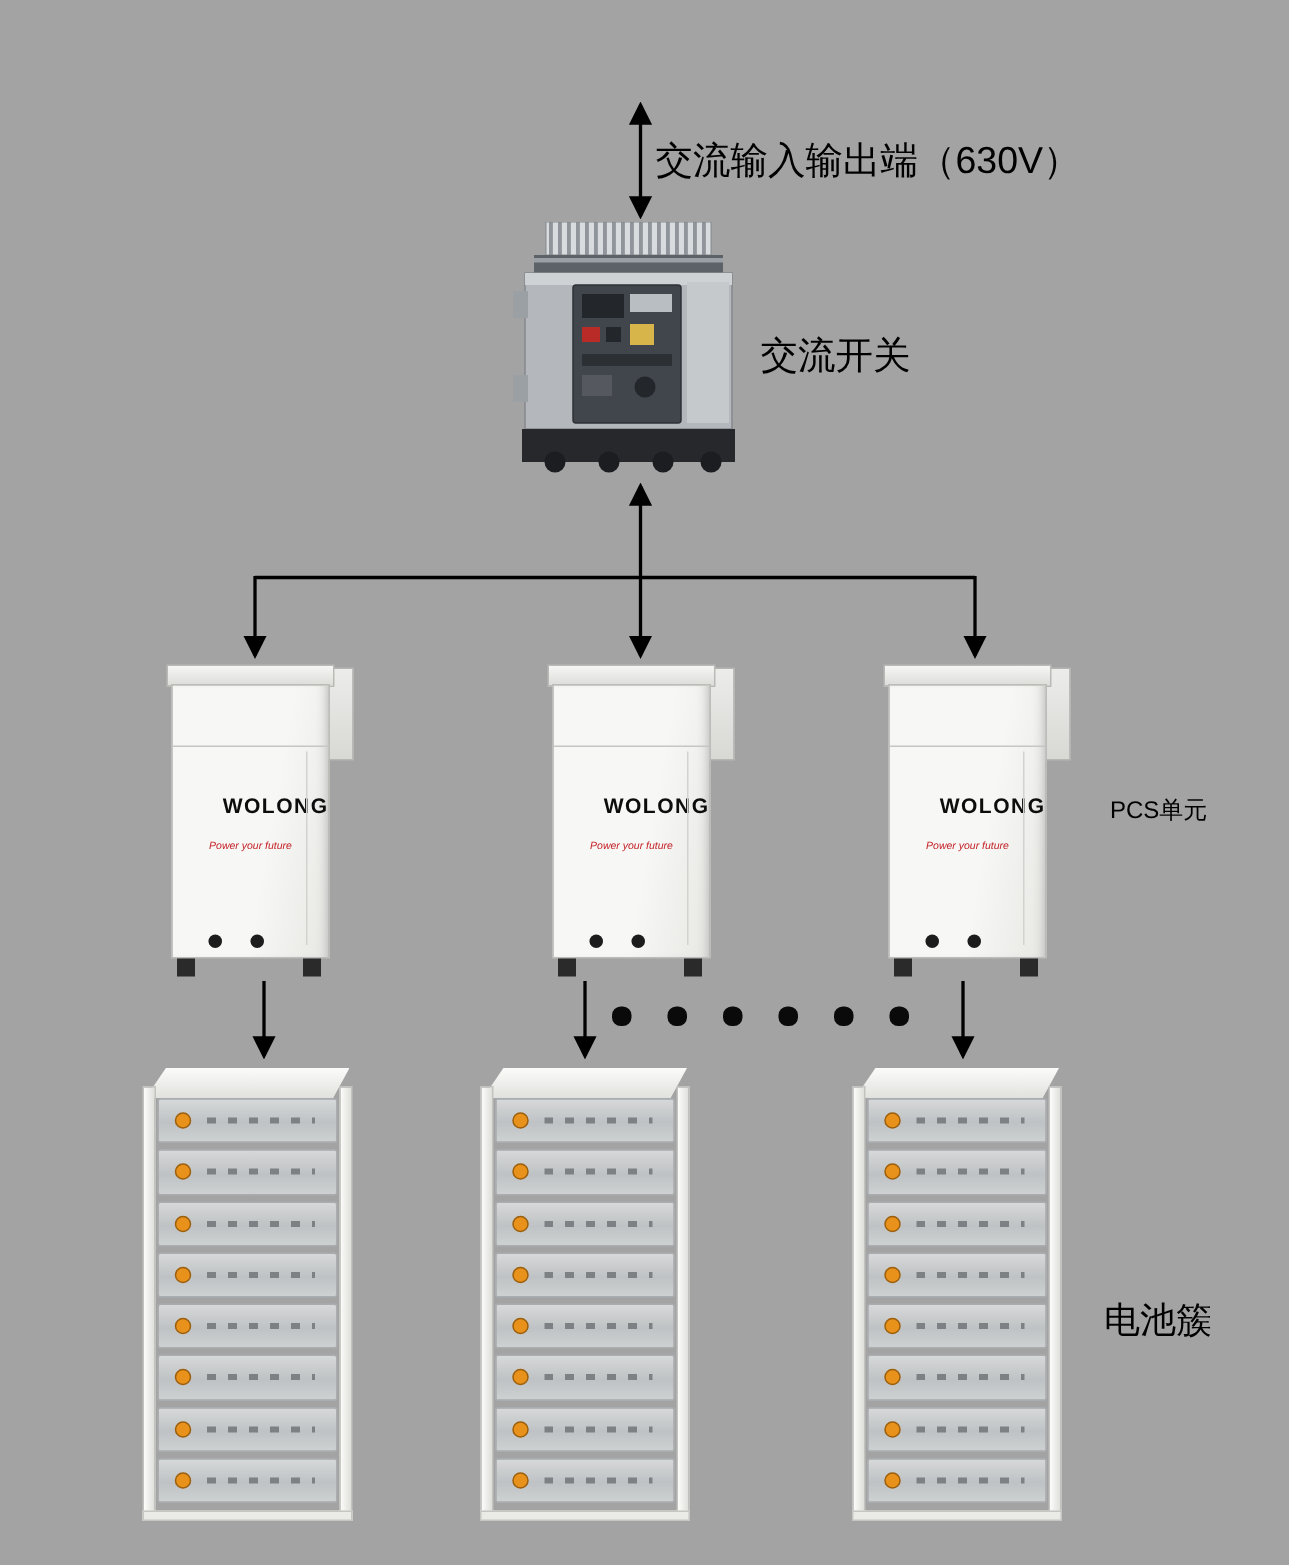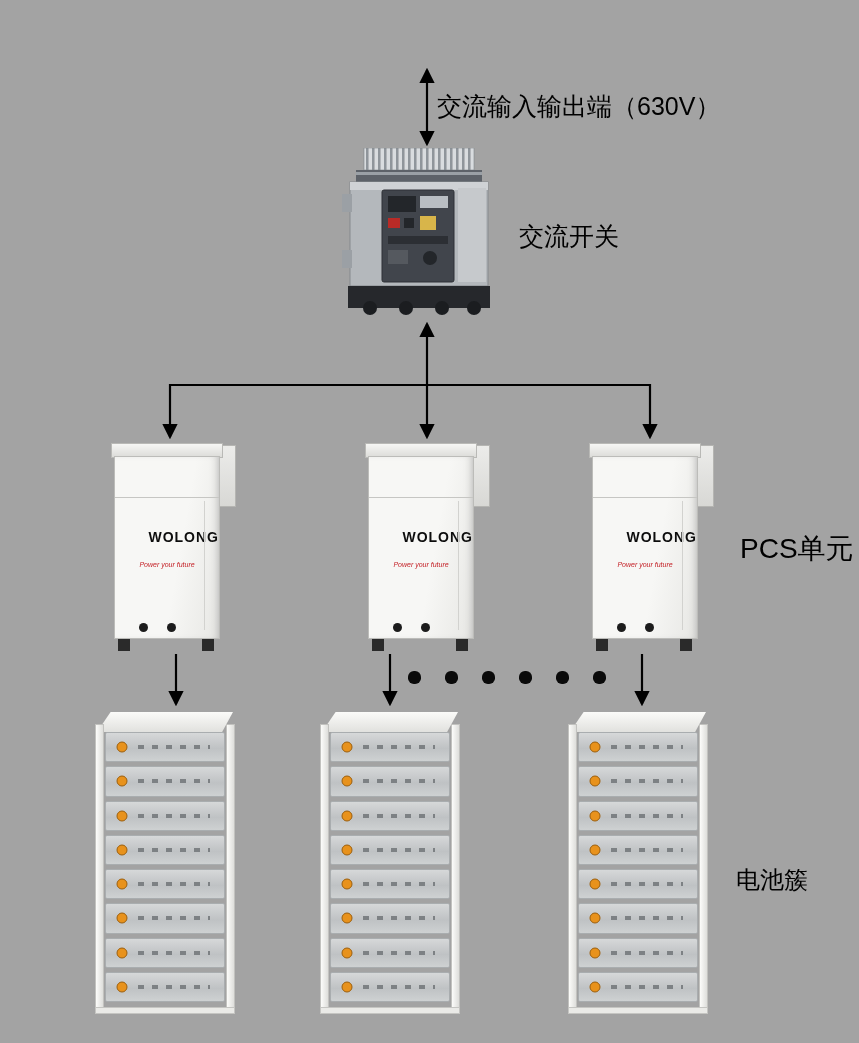--- a/index.html
+++ b/index.html
@@ -3,22 +3,22 @@
 <meta charset="utf-8">
 <style>
   * { margin:0; padding:0; box-sizing:border-box; }
   body { background:#fff; font-family:"Liberation Sans","DejaVu Sans",sans-serif; }
   .canvas { position:relative; width:859px; height:1043px; background:#a3a3a3; overflow:hidden; }
 
   .connectors { position:absolute; left:0; top:0; pointer-events:none; }
 
   .label { position:absolute; color:#000; white-space:nowrap; font-size:25px; }
   .label-ac-io { left:437px; top:90px; }
-  .label-ac-switch { left:507px; top:220px;margin-left:12px; }
-  .label-pcs { left:740px; top:530px; font-size:28px; }
+  .label-ac-switch { left:507px; top:220px; }
+  .label-pcs { left:740px; top:530px; font-size:16px; }
   .label-battery { left:736px; top:864px; font-size:24px;text-align:center; }
 
   
   .breaker { position:absolute; left:342px; top:148px; width:152px; height:170px; }
 
   
   .pcs { position:absolute; width:122px; height:208px; }
   .pcs-1 { left:114px; top:443px; }
   .pcs-2 { left:368px; top:443px; }
   .pcs-3 { left:592px; top:443px; }

